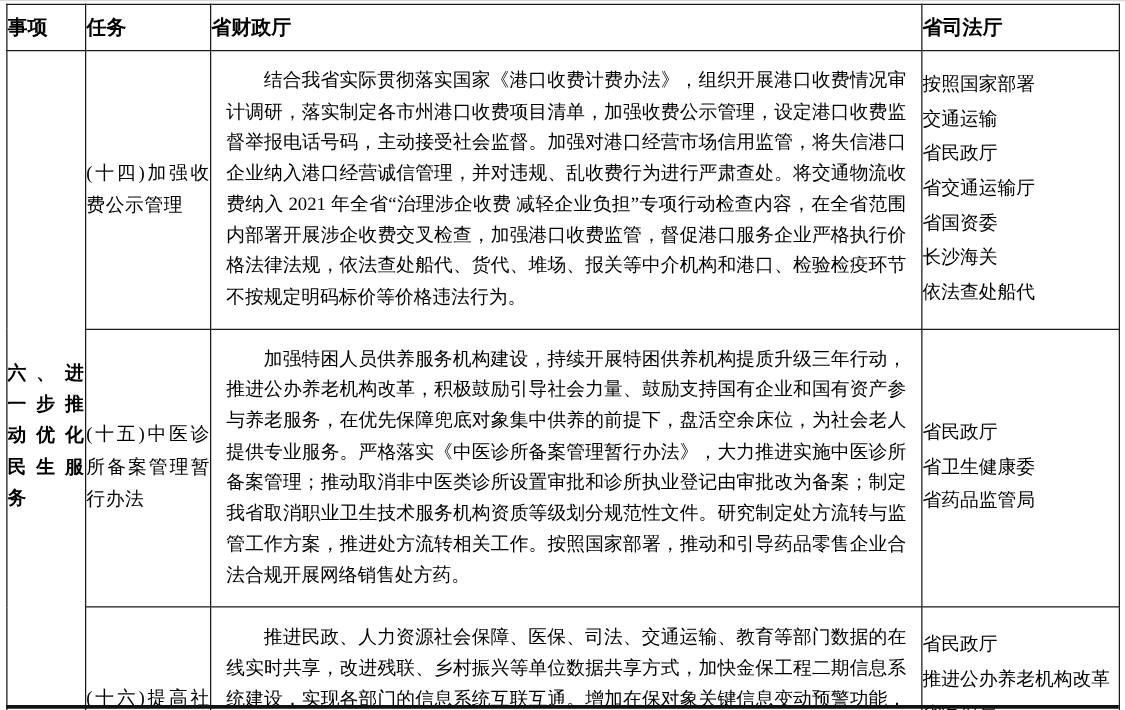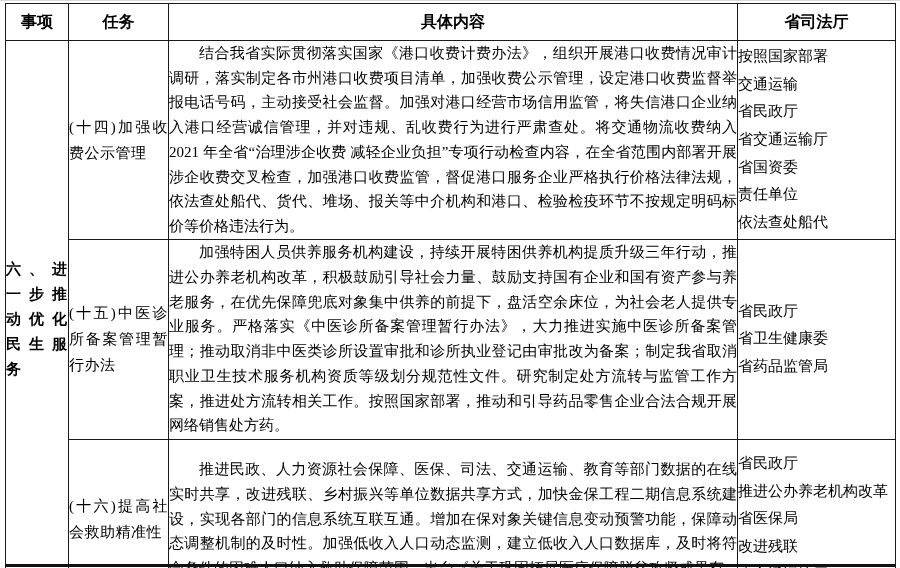--- a/index.html
+++ b/index.html
@@ -35,21 +35,21 @@
     padding: 0;
     vertical-align: middle;
     font-size: 15px;
     color: #000000;
     overflow: hidden;
   }
   table.doc th {
     height: 36px;
     font-weight: bold;
     font-size: 16px;
-    text-align: center;
+    text-align: left;
   }
   
   td.item-cell {
     vertical-align: top;
     font-weight: bold;
     padding: 316px 4px 4px 5px;
     line-height: 25px;
     letter-spacing: 1px;
     text-align: justify;
     text-justify: inter-character;
@@ -62,21 +62,21 @@
     text-align: justify;
     text-justify: inter-character;
     letter-spacing: 0.5px;
   }
   
   td.content-cell {
     vertical-align: top;
     padding: 4px 9px 2px 10px;
   }
   td.content-cell p {
-    margin: 0;
+    margin: 12px;
     font-size: 15px;
     line-height: 24.7px;
     text-align: justify;
     text-justify: inter-character;
     text-indent: 2em;
   }
   
   td.unit-cell {
     padding: 2px 2px 2px 8px;
     vertical-align: middle;
@@ -108,38 +108,38 @@
     <colgroup>
       <col style="width:63px">
       <col style="width:100px">
       <col style="width:569px">
       <col style="width:158px">
     </colgroup>
     <thead>
       <tr>
         <th>事项</th>
         <th>任务</th>
-        <th>具体内容</th>
+        <th>省财政厅</th>
         <th>省司法厅</th>
       </tr>
     </thead>
     <tbody>
       <tr class="row-1">
         <td class="item-cell" rowspan="3">六、进一步推动优化民生服务</td>
         <td class="task-cell">(十四)加强收费公示管理</td>
         <td class="content-cell">
           <p>结合我省实际贯彻落实国家《港口收费计费办法》，组织开展港口收费情况审计调研，落实制定各市州港口收费项目清单，加强收费公示管理，设定港口收费监督举报电话号码，主动接受社会监督。加强对港口经营市场信用监管，将失信港口企业纳入港口经营诚信管理，并对违规、乱收费行为进行严肃查处。将交通物流收费纳入 2021 年全省“治理涉企收费 减轻企业负担”专项行动检查内容，在全省范围内部署开展涉企收费交叉检查，加强港口收费监管，督促港口服务企业严格执行价格法律法规，依法查处船代、货代、堆场、报关等中介机构和港口、检验检疫环节不按规定明码标价等价格违法行为。</p>
         </td>
         <td class="unit-cell">
             <div class="unit-line">按照国家部署</div>
             <div class="unit-line">交通运输</div>
             <div class="unit-line">省民政厅</div>
             <div class="unit-line">省交通运输厅</div>
             <div class="unit-line">省国资委</div>
-            <div class="unit-line">责任单位</div>
+            <div class="unit-line">长沙海关</div>
             <div class="unit-line">依法查处船代</div>
           </td>
       </tr>
       <tr class="row-2">
         <td class="task-cell">(十五)中医诊所备案管理暂行办法</td>
         <td class="content-cell">
           <p>加强特困人员供养服务机构建设，持续开展特困供养机构提质升级三年行动，推进公办养老机构改革，积极鼓励引导社会力量、鼓励支持国有企业和国有资产参与养老服务，在优先保障兜底对象集中供养的前提下，盘活空余床位，为社会老人提供专业服务。严格落实《中医诊所备案管理暂行办法》，大力推进实施中医诊所备案管理；推动取消非中医类诊所设置审批和诊所执业登记由审批改为备案；制定我省取消职业卫生技术服务机构资质等级划分规范性文件。研究制定处方流转与监管工作方案，推进处方流转相关工作。按照国家部署，推动和引导药品零售企业合法合规开展网络销售处方药。</p>
         </td>
         <td class="unit-cell">
             <div class="unit-line">省民政厅</div>

